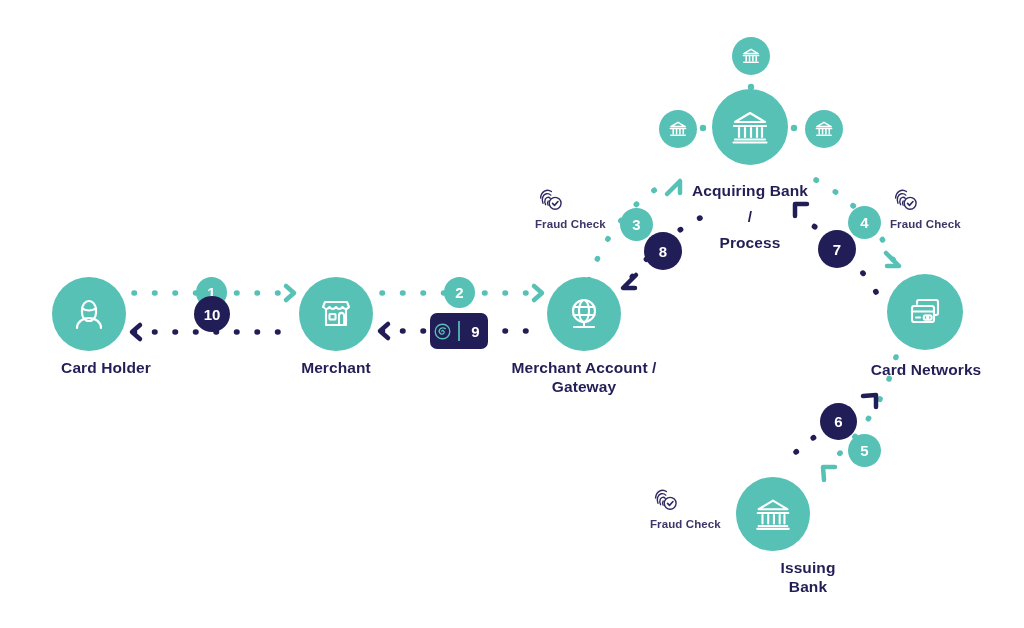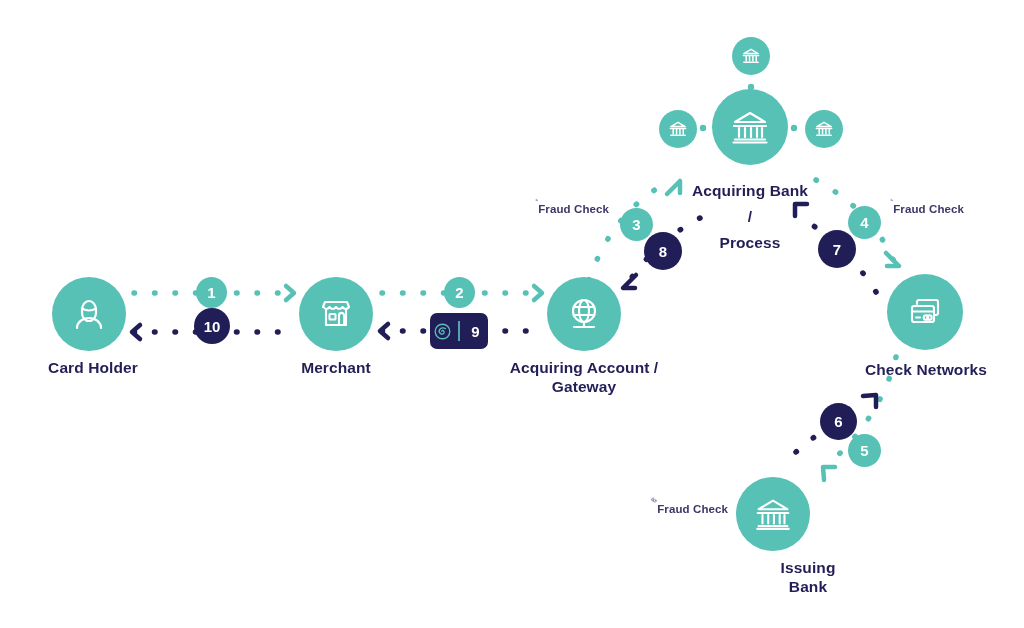--- a/index.html
+++ b/index.html
@@ -31,22 +31,22 @@
   
   .pill{position:absolute;background:#211d56;border-radius:7px;
         display:flex;align-items:center;justify-content:center;
         color:#ffffff;font-weight:bold;font-size:15px;}
   .pill .fp{display:flex;align-items:center;justify-content:center;
             width:26px;}
   .pill .sep{width:1.5px;height:20px;background:#57c1b6;opacity:.85;margin:0 3px;}
   .pill .num{width:26px;text-align:center;}
 
   
-  .fraud{position:absolute;display:flex;flex-direction:row;
-         align-items:flex-end;}
+  .fraud{position:absolute;display:flex;flex-direction:column;
+         align-items:flex-start;}
   .fraud .fl{margin-top:3px;color:#3c3768;font-weight:bold;font-size:11.5px;
              letter-spacing:.1px;white-space:nowrap;}
 </style>
 </head>
 <body>
 
 <div id="stage">
 
   <svg id="wires" viewBox="0 0 1024 628" xmlns="http://www.w3.org/2000/svg">
     <g stroke-linecap="round" fill="none">
@@ -89,21 +89,21 @@
 
   <div class="node" style="left:52px;top:277px;width:74px;height:74px;">
     <svg width="40" height="40" viewBox="0 0 40 40">
       <g fill="none" stroke="#ffffff" stroke-width="2.2" stroke-linecap="round" stroke-linejoin="round">
         <path d="M13 16 a7 9 0 0 1 14 0 v3 a7 8 0 0 1 -14 0 z"></path>
         <path d="M13 14.5 q7 4 14 0"></path>
         <path d="M8 34 a12 10 0 0 1 24 0"></path>
       </g>
     </svg>
   </div>
-  <div class="caption" style="left:4px;top:358px;width:178px;">Card Holder</div>
+  <div class="caption" style="left:17px;top:358px;width:178px;">Card Holder</div>
 
   <div class="node" style="left:299px;top:277px;width:74px;height:74px;">
     <svg width="42" height="42" viewBox="0 0 42 42">
       <g fill="none" stroke="#ffffff" stroke-width="2.1" stroke-linecap="round" stroke-linejoin="round">
         <path d="M8 14 L10 9 H32 L34 14 q-3.2 4-6.5 0 q-3.2 4-6.5 0 q-3.2 4-6.5 0 q-3.2 4-6 0 z"></path>
         <path d="M11 17 V32 H31 V17"></path>
         <rect x="14.5" y="21" width="6" height="5.5" rx="0.8"></rect>
         <path d="M24 32 V22.5 a2.6 2.6 0 0 1 5.2 0 V32"></path>
       </g>
     </svg>
@@ -114,36 +114,36 @@
     <svg width="42" height="42" viewBox="0 0 42 42">
       <g fill="none" stroke="#ffffff" stroke-width="2.1" stroke-linecap="round" stroke-linejoin="round">
         <circle cx="21" cy="18" r="11"></circle>
         <ellipse cx="21" cy="18" rx="5" ry="11"></ellipse>
         <path d="M10.5 14 H31.5 M10.5 22 H31.5"></path>
         <path d="M21 29 V33"></path>
         <path d="M11 34 H31"></path>
       </g>
     </svg>
   </div>
-  <div class="caption" style="left:494px;top:358px;width:180px;">Acquiring Account /
+  <div class="caption" style="left:494px;top:358px;width:180px;">Merchant Account /
 Gateway</div>
 
   <div class="node" style="left:887px;top:274px;width:76px;height:76px;">
     <svg width="44" height="44" viewBox="0 0 44 44">
       <g fill="none" stroke="#ffffff" stroke-width="2.1" stroke-linecap="round" stroke-linejoin="round">
         <path d="M14 14 V12 a2 2 0 0 1 2-2 H33 a2 2 0 0 1 2 2 V23 a2 2 0 0 1 -2 2 H31"></path>
         <rect x="9" y="16" width="22" height="16" rx="2.3"></rect>
         <path d="M9 21.5 H31"></path>
         <path d="M13 27.5 H17"></path>
         <circle cx="23" cy="27.5" r="2.3"></circle>
         <circle cx="26.4" cy="27.5" r="2.3"></circle>
       </g>
     </svg>
   </div>
-  <div class="caption" style="left:836px;top:360px;width:180px;">Check Networks</div>
+  <div class="caption" style="left:836px;top:360px;width:180px;">Card Networks</div>
 
   <div class="node" style="left:712px;top:89px;width:76px;height:76px;">
     <svg width="46" height="46" viewBox="0 0 46 46">
       <g fill="none" stroke="#ffffff" stroke-width="2.2" stroke-linecap="round" stroke-linejoin="round">
         <path d="M8 18 L23 9 L38 18 Z"></path>
         <path d="M7 22 H39"></path>
         <path d="M12 24 V33 M18 24 V33 M24 24 V33 M30 24 V33 M35 24 V33"></path>
         <path d="M8 35.5 H38"></path>
         <path d="M6.5 38.5 H39.5"></path>
       </g>
@@ -215,21 +215,21 @@
     </div>
   <div class="badge navy" style="left:820px;top:403px;width:37px;height:37px;">
       <span>6</span>
     </div>
   <div class="badge navy" style="left:818px;top:230px;width:38px;height:38px;">
       <span>7</span>
     </div>
   <div class="badge navy" style="left:644px;top:232px;width:38px;height:38px;">
       <span>8</span>
     </div>
-  <div class="badge navy" style="left:194px;top:308px;width:36px;height:36px;">
+  <div class="badge navy" style="left:194px;top:296px;width:36px;height:36px;">
       <span>10</span>
     </div>
 
   <div class="pill" style="left:430px;top:313px;width:58px;height:36px;">
     <span class="fp">
       <svg width="19" height="19" viewBox="0 0 24 24">
         <g fill="none" stroke="#57c1b6" stroke-width="1.7" stroke-linecap="round">
           <circle cx="12" cy="12" r="9.2"></circle>
           <path d="M15.6 8.4 a5 5 0 0 0 -7.1 1 a4 4 0 0 0 1.1 5.4 a3 3 0 0 0 4.2 -0.8 a2.2 2.2 0 0 0 -0.7 -3 a1.6 1.6 0 0 0 -2.1 0.5"></path>
         </g>

